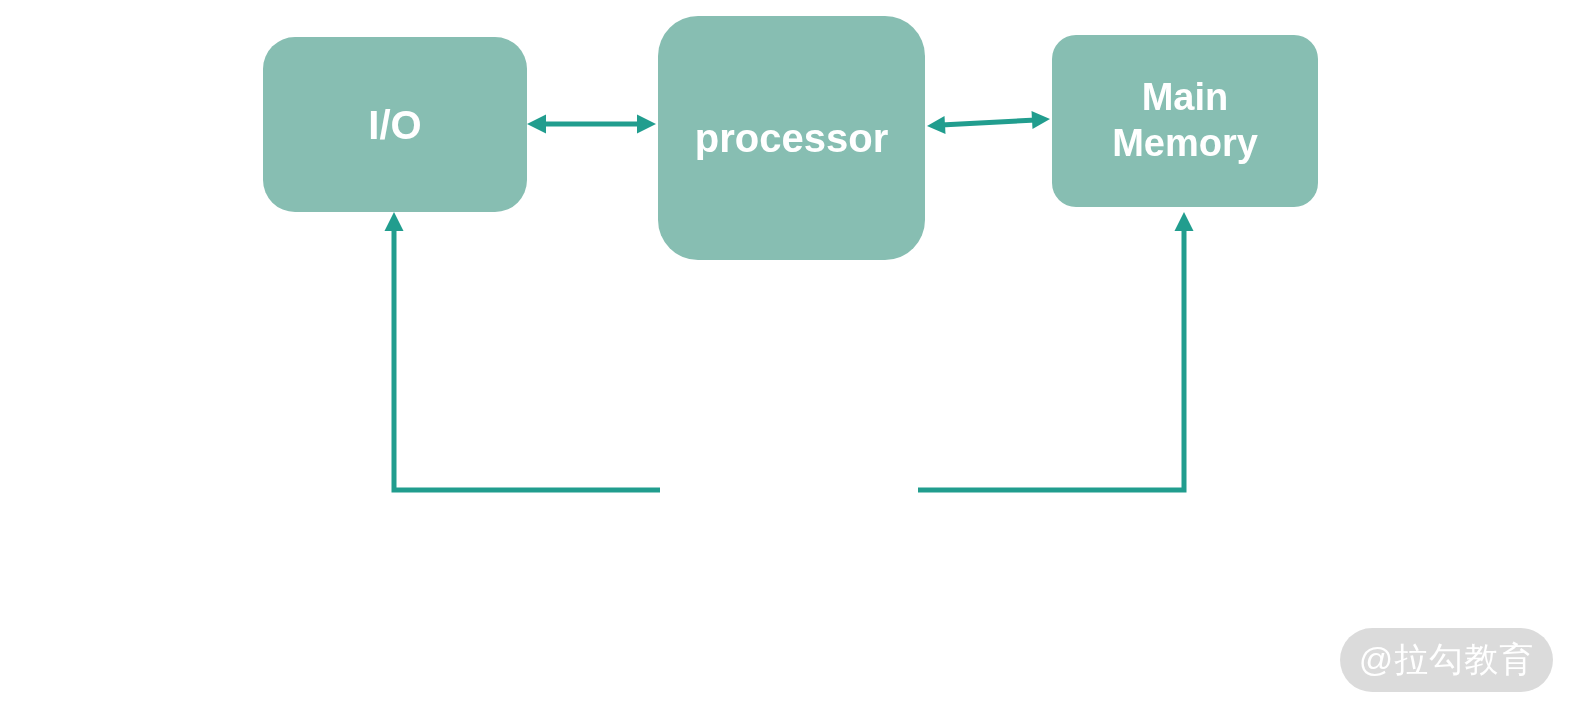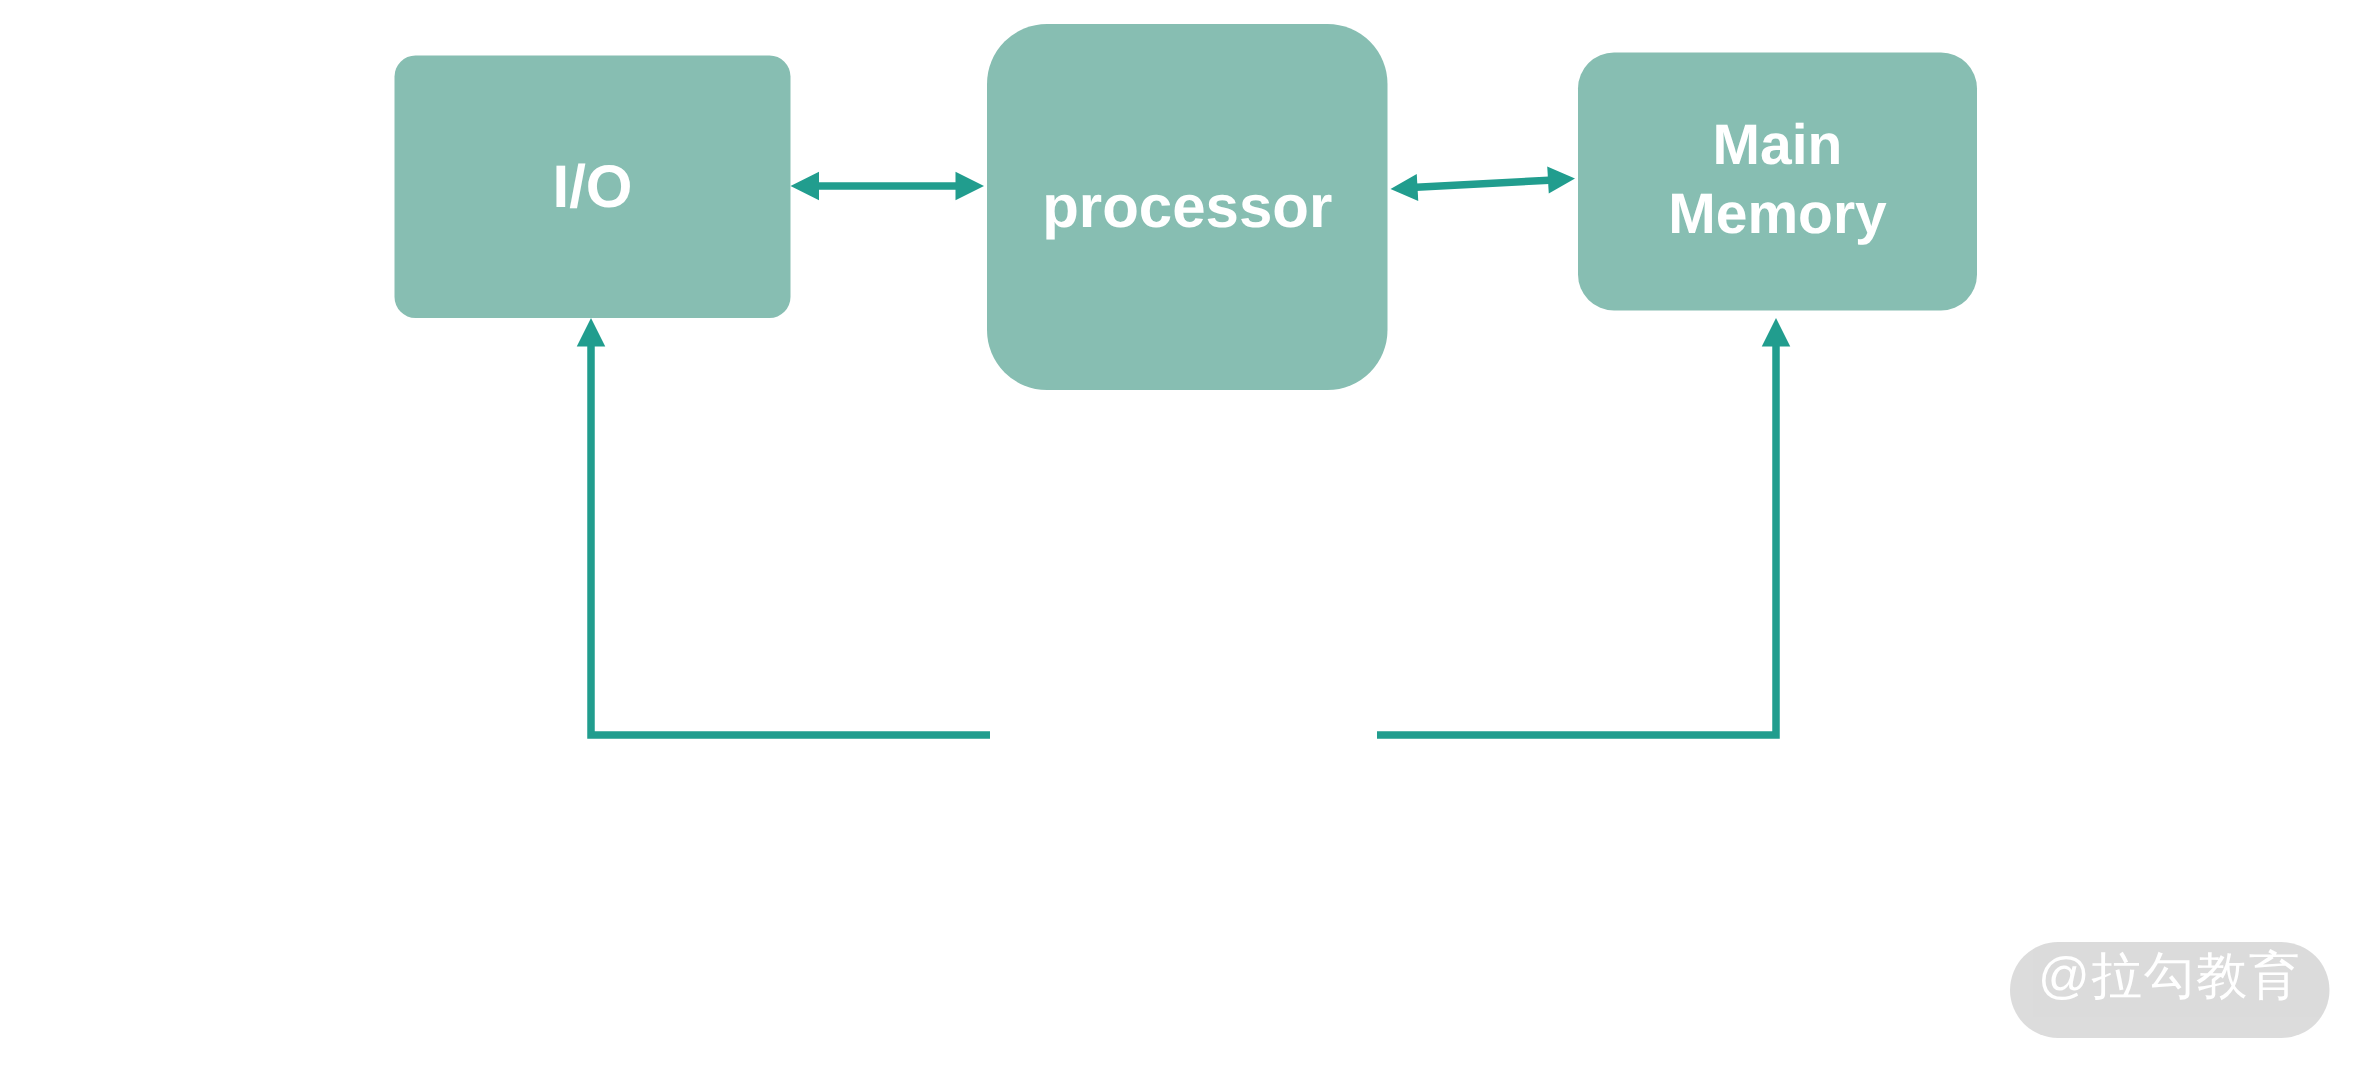--- a/index.html
+++ b/index.html
@@ -46,21 +46,21 @@
     align-items: center;
     justify-content: center;
     text-align: center;
     font-weight: 700;
     font-size: 40px;
     line-height: 1.2;
   }
   .node-io {
     left: 263px; top: 37px;
     width: 264px; height: 175px;
-    border-radius: 14px;
+    border-radius: 32px;
   }
   .node-processor {
     left: 658px; top: 2px;
     width: 267px; height: 244px;
     border-radius: 40px;
     margin-top: 14px;
   }
   .node-main-memory {
     left: 1052px; top: 35px;
     width: 266px; height: 172px;
@@ -74,20 +74,21 @@
   }
   .node-label span { display: block; }
   .watermark {
     position: absolute;
     left: 1340px; top: 628px;
     width: 213px; height: 64px;
     border-radius: 32px;
     background: var(--watermark-bg);
     color: var(--watermark-text);
     display: flex;
+    align-items: center;
     justify-content: center;
     font-size: 34px;
     font-weight: 400;
     letter-spacing: 1px;
     opacity: 0.95;
   }
 </style>
 </head>
 <body>
 

